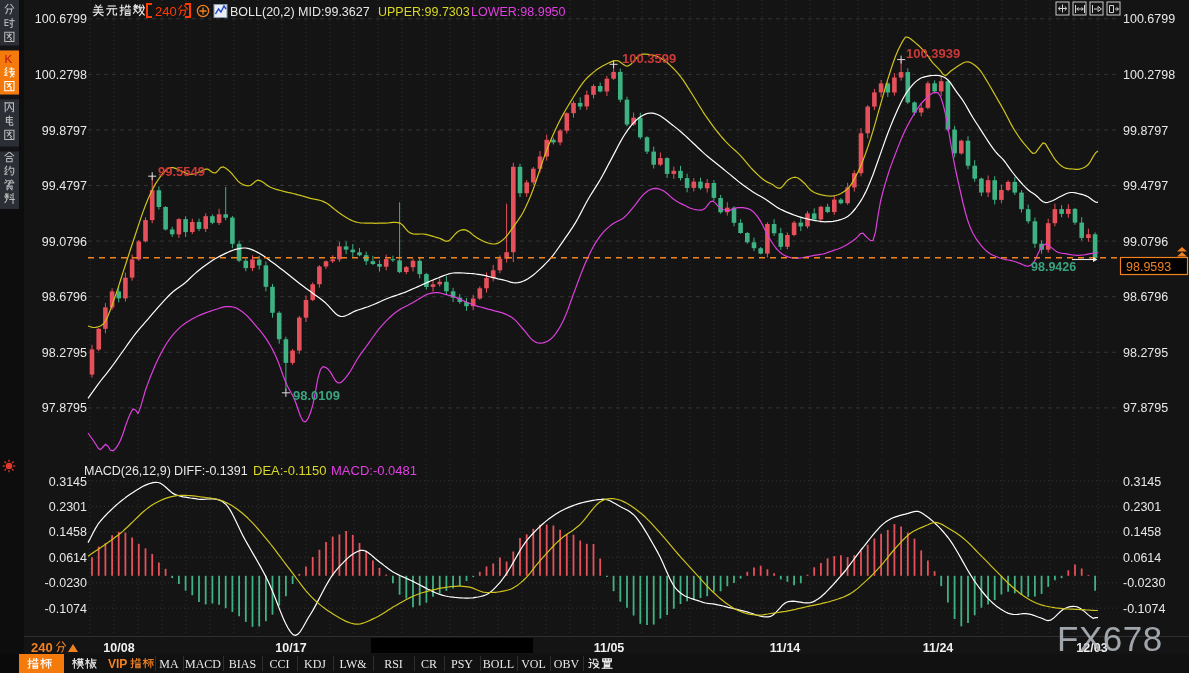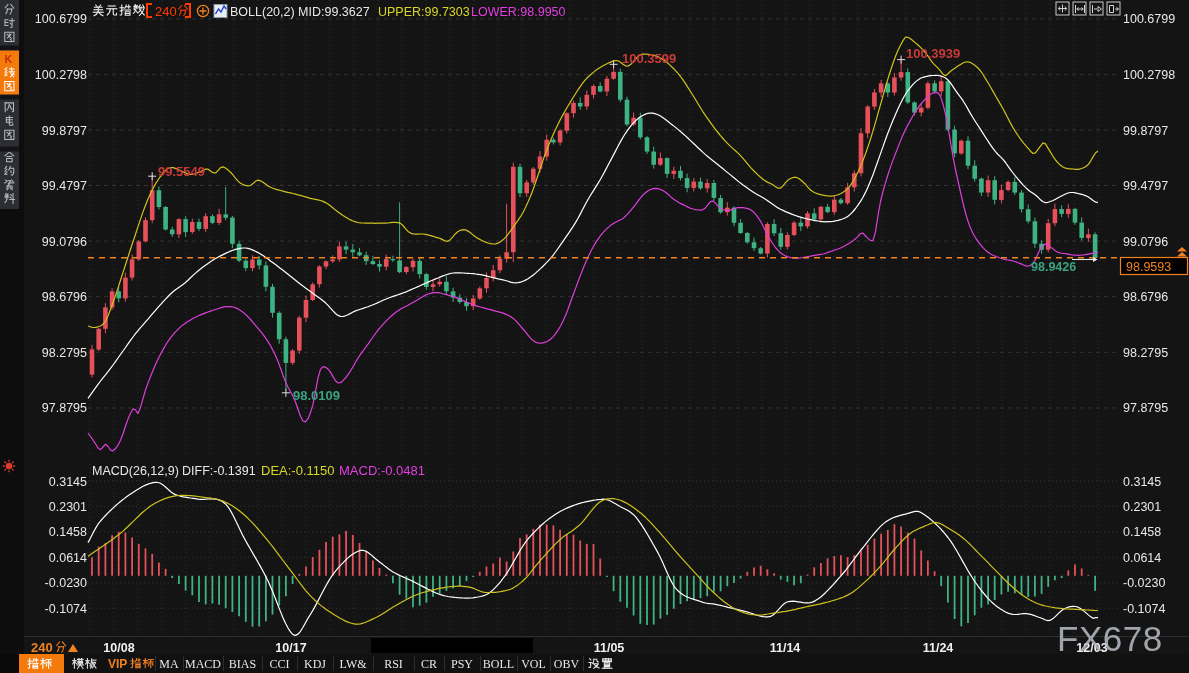--- a/index.html
+++ b/index.html
@@ -796,21 +796,21 @@
       </g>
       <path d="M185 4 h5 v13 h-5" stroke="#ff3b00" stroke-width="2" fill="none"></path>
       <circle cx="203" cy="11" r="5.6" fill="none" stroke="#f08222" stroke-width="1.3"></circle>
       <path d="M199.5 11 h7 M203 7.5 v7" stroke="#f08222" stroke-width="1.3"></path>
       <rect x="214" y="4.5" width="13" height="13" fill="#e8eef4" stroke="#8899aa" stroke-width="1"></rect>
       <path d="M215.5 14 l3 -5 l2.5 3 l3 -6 l2 3" stroke="#2244cc" stroke-width="1.4" fill="none"></path>
       <text x="230" y="16" fill="#e8e8e8" font-size="12.5">BOLL(20,2) MID:99.3627</text>
       <text x="378" y="16" fill="#d8d825" font-size="12.5">UPPER:99.7303</text>
       <text x="471" y="16" fill="#e23ee2" font-size="12.5">LOWER:98.9950</text>
     </svg></div>
-<div class="abs" style="left:85px;top:461px"><svg width="520" height="20" xmlns="http://www.w3.org/2000/svg" font-family="Liberation Sans, sans-serif">
+<div class="abs" style="left:77px;top:461px"><svg width="520" height="20" xmlns="http://www.w3.org/2000/svg" font-family="Liberation Sans, sans-serif">
       <text x="7" y="14" fill="#e8e8e8" font-size="12.5">MACD(26,12,9)</text>
       <text x="97" y="14" fill="#e8e8e8" font-size="12.5">DIFF:-0.1391</text>
       <text x="176" y="14" fill="#d8d825" font-size="13">DEA:-0.1150</text>
       <text x="254" y="14" fill="#e23ee2" font-size="13">MACD:-0.0481</text>
     </svg></div>
 <div class="abs" style="left:31px;top:639px"><svg width="70" height="18" xmlns="http://www.w3.org/2000/svg" font-family="Liberation Sans, sans-serif">
       <text x="0" y="13" fill="#f08222" font-size="13" font-weight="bold">240</text>
       <g transform="translate(24 2) scale(0.1200)" stroke="#f08222" stroke-width="9.1" fill="none" stroke-linecap="square">
         <path d="M38 8 L14 38"></path>
         <path d="M62 8 L88 40"></path>

